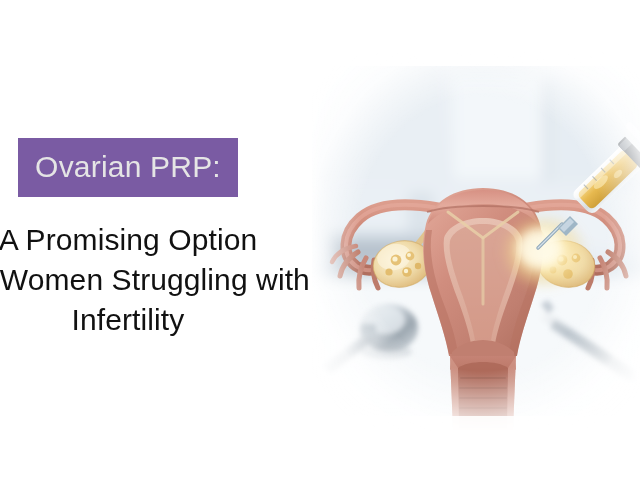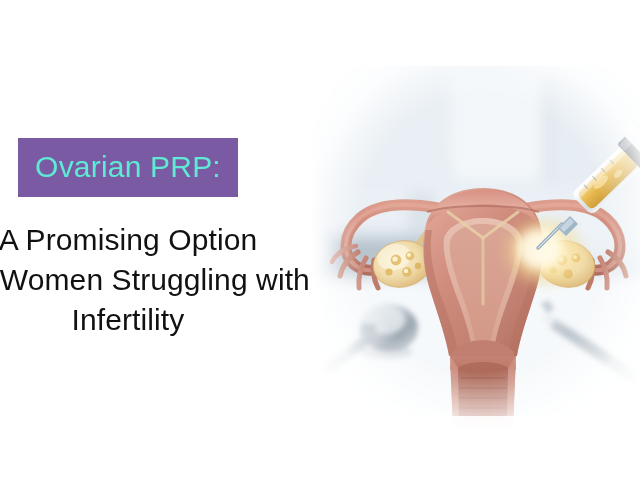--- a/index.html
+++ b/index.html
@@ -29,21 +29,21 @@
   .badge-row {
     position: absolute;
     left: 0px;
     top: 18px;
     width: 380px;
     text-align: center;
   }
   .badge {
     display: inline-block;
     background: #7a5ba3;
-    color: #5eead4;
+    color: #e5e5e5;
     font-size: 30px;
     font-weight: 400;
     letter-spacing: 0.2px;
     line-height: 1;
     padding: 14px 17px 15px 17px;
     white-space: nowrap;
   }
   .headline {
     position: absolute;
     left: 0px;

